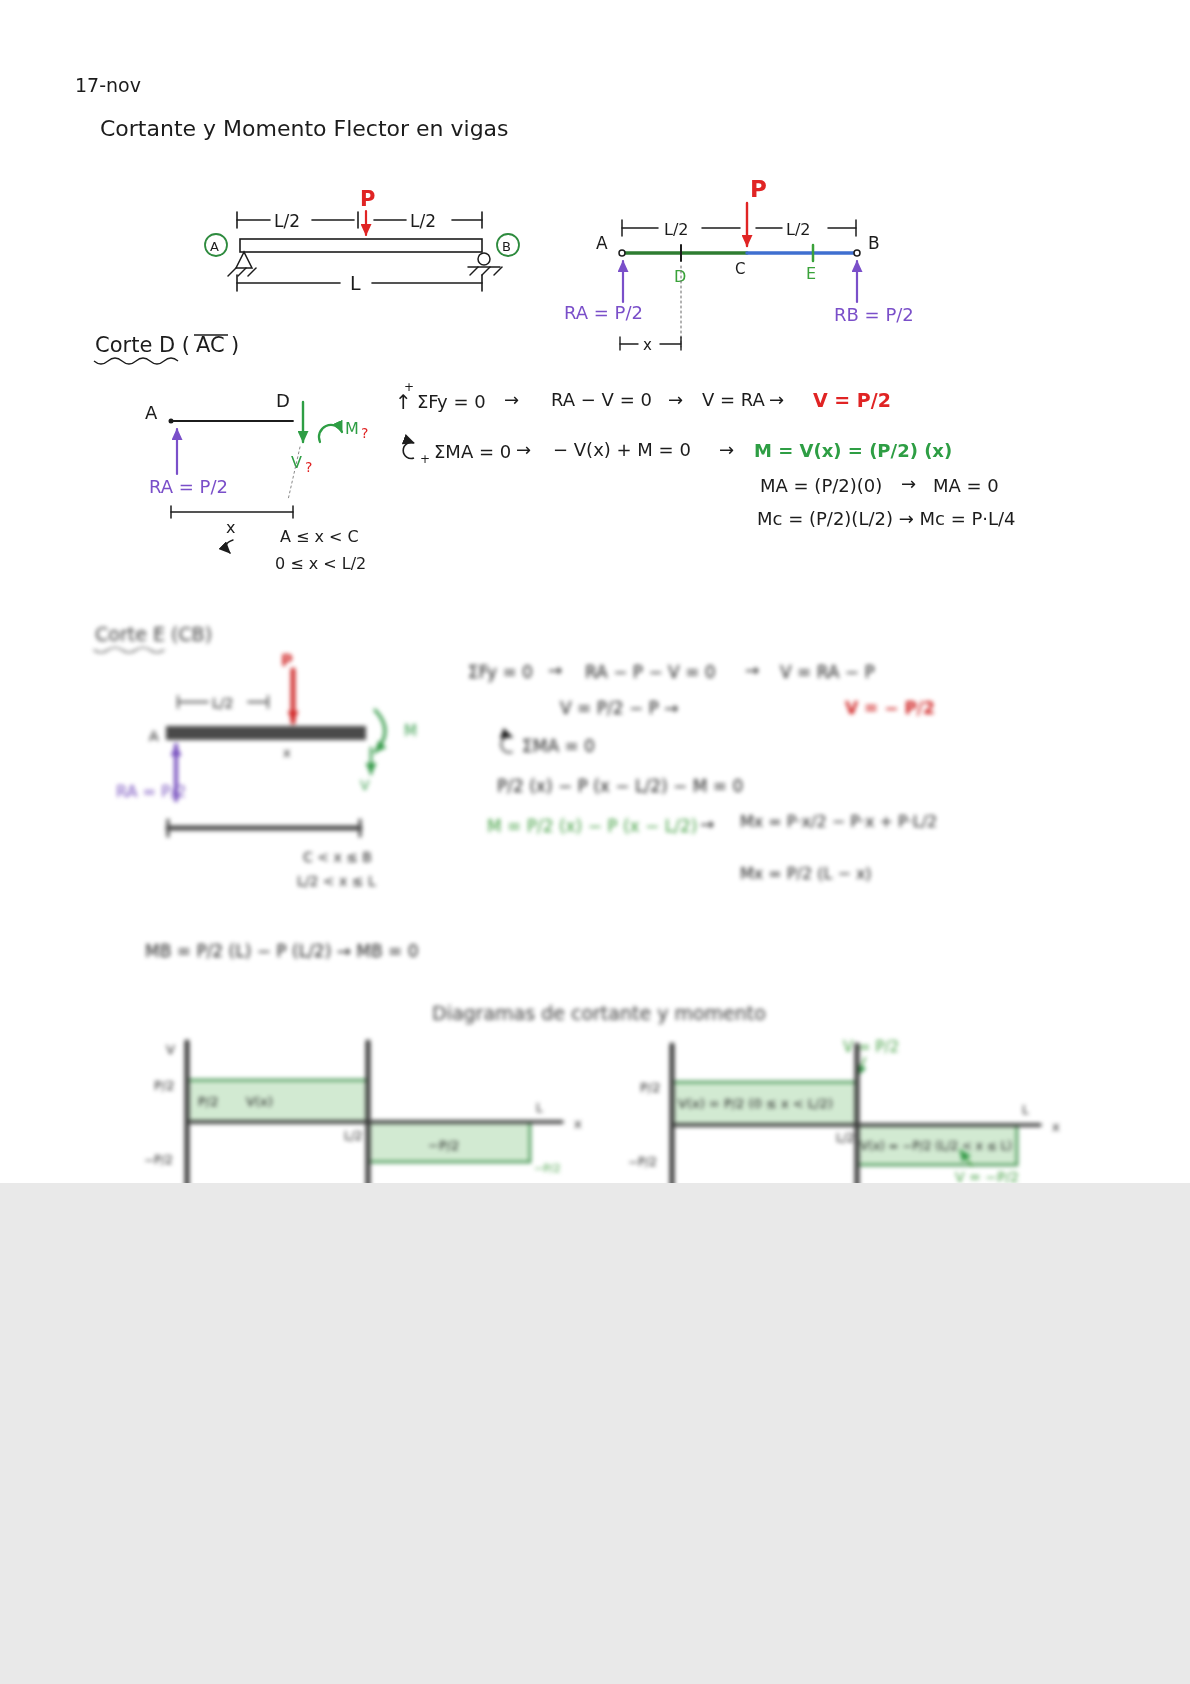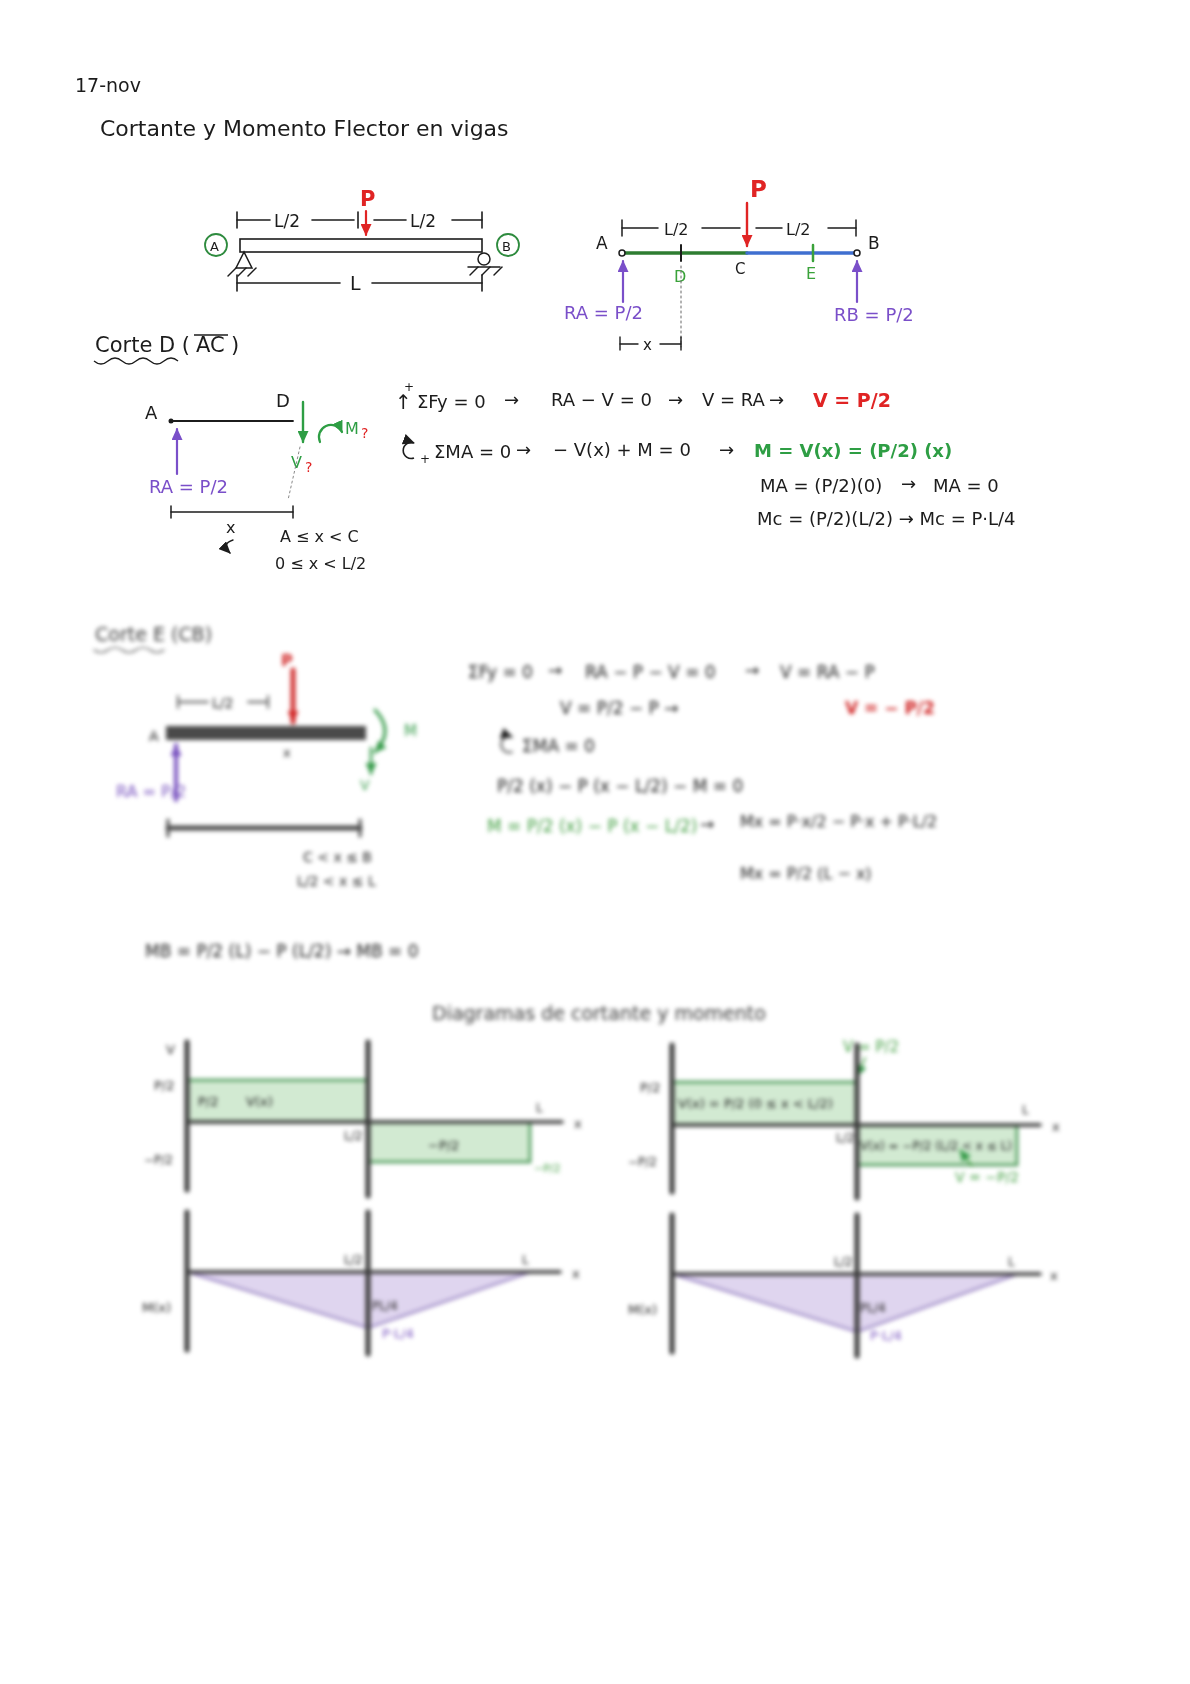--- a/index.html
+++ b/index.html
@@ -1,16 +1,16 @@
 <!DOCTYPE html>
 <html><head>
 <meta charset="utf-8">
 <style>
   html,body{margin:0;padding:0;background:#e9e9e9;}
-  .page{position:relative;width:1190px;height:1684px;background:#ffffff;overflow:hidden;
+  .page{position:relative;width:1190px;height:1183px;background:#ffffff;overflow:hidden;
         font-family:"DejaVu Sans",sans-serif;}
   svg{position:absolute;left:0;top:0;}
   text{font-family:"DejaVu Sans",sans-serif;fill:#1c1c1c;}
   .red{fill:#e02424;}
   .green{fill:#2e9e44;}
   .green2{fill:#3aa23a;}
   .purple{fill:#7a4fc9;}
   .gray{fill:#3c3c3c;}
   .b{font-weight:bold;}
   .blurzone{filter:blur(2.2px) saturate(0.9);}

